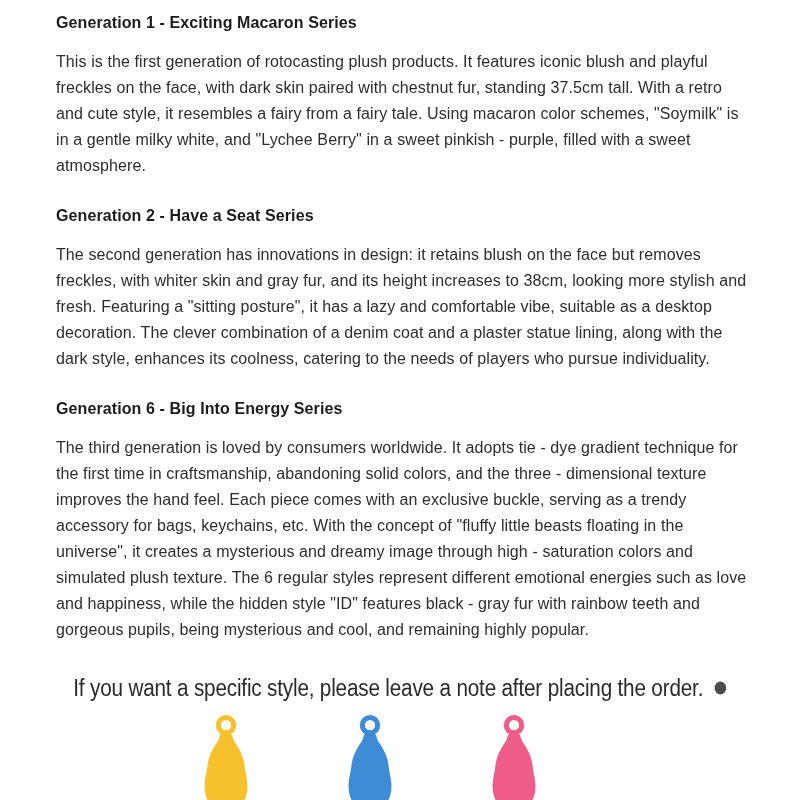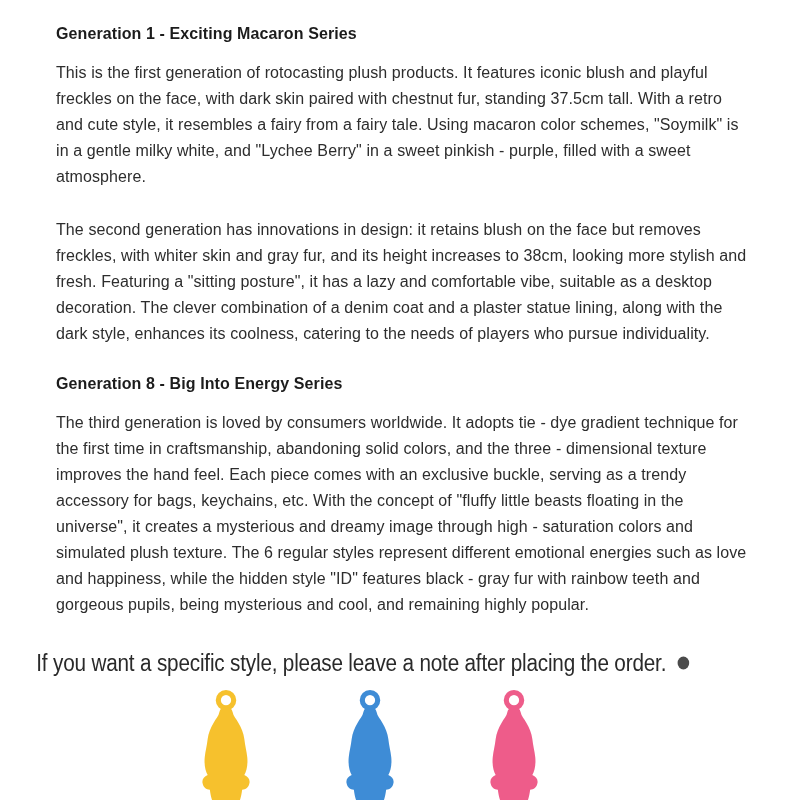--- a/index.html
+++ b/index.html
@@ -6,21 +6,21 @@
   html, body {
     width: 800px;
     background: #ffffff;
     font-family: "Liberation Sans", sans-serif;
   }
   .page {
     width: 800px;
     height: 800px;
     background: #ffffff;
     overflow: hidden;
-    padding-top: 24px;
+    padding-top: 13px;
   }
   .content {
     padding-left: 56px;
     padding-right: 48px;
   }
   .section { margin-bottom: 2px; }
   .section-heading {
     font-size: 16px;
     font-weight: bold;
     color: #1c1c1c;
@@ -30,20 +30,21 @@
   }
   .section-body {
     font-size: 16px;
     color: #2d2d2d;
     line-height: 26px;
     margin-bottom: 27px;
     letter-spacing: 0.1px;
   }
   .note-row {
     margin-top: 10px;
+    text-align: center;
     white-space: nowrap;
     line-height: 34px;
     height: 36px;
   }
   .note-inner {
     display: inline-block;
     transform: scaleX(0.9);
     transform-origin: center;
     white-space: nowrap;
   }
@@ -72,25 +73,26 @@
 
 <div class="page">
   <div class="content">
 
     <section class="section">
       <h2 class="section-heading">Generation 1 - Exciting Macaron Series</h2>
       <p class="section-body">This is the first generation of rotocasting plush products. It features iconic blush and playful freckles on the face, with dark skin paired with chestnut fur, standing 37.5cm tall. With a retro and cute style, it resembles a fairy from a fairy tale. Using macaron color schemes, "Soymilk" is in a gentle milky white, and "Lychee Berry" in a sweet pinkish - purple, filled with a sweet atmosphere.</p>
     </section>
 
     <section class="section">
+      <h2 class="section-heading">Generation 2 - Have a Seat Series</h2>
       <p class="section-body">The second generation has innovations in design: it retains blush on the face but removes freckles, with whiter skin and gray fur, and its height increases to 38cm, looking more stylish and fresh. Featuring a "sitting posture", it has a lazy and comfortable vibe, suitable as a desktop decoration. The clever combination of a denim coat and a plaster statue lining, along with the dark style, enhances its coolness, catering to the needs of players who pursue individuality.</p>
     </section>
 
     <section class="section">
-      <h2 class="section-heading">Generation 8 - Big Into Energy Series</h2>
+      <h2 class="section-heading">Generation 6 - Big Into Energy Series</h2>
       <p class="section-body">The third generation is loved by consumers worldwide. It adopts tie - dye gradient technique for the first time in craftsmanship, abandoning solid colors, and the three - dimensional texture improves the hand feel. Each piece comes with an exclusive buckle, serving as a trendy accessory for bags, keychains, etc. With the concept of "fluffy little beasts floating in the universe", it creates a mysterious and dreamy image through high - saturation colors and simulated plush texture. The 6 regular styles represent different emotional energies such as love and happiness, while the hidden style "ID" features black - gray fur with rainbow teeth and gorgeous pupils, being mysterious and cool, and remaining highly popular.</p>
     </section>
 
   </div>
 
   <div class="note-row">
     <span class="note-inner">
       <span class="note-text">If you want a specific style, please leave a note after placing the order.</span><svg class="bullet-dot-svg" width="14" height="14" viewBox="0 0 14 14">
         <circle cx="7" cy="7" r="6.5" fill="#4b4b4b"></circle>
       </svg>

